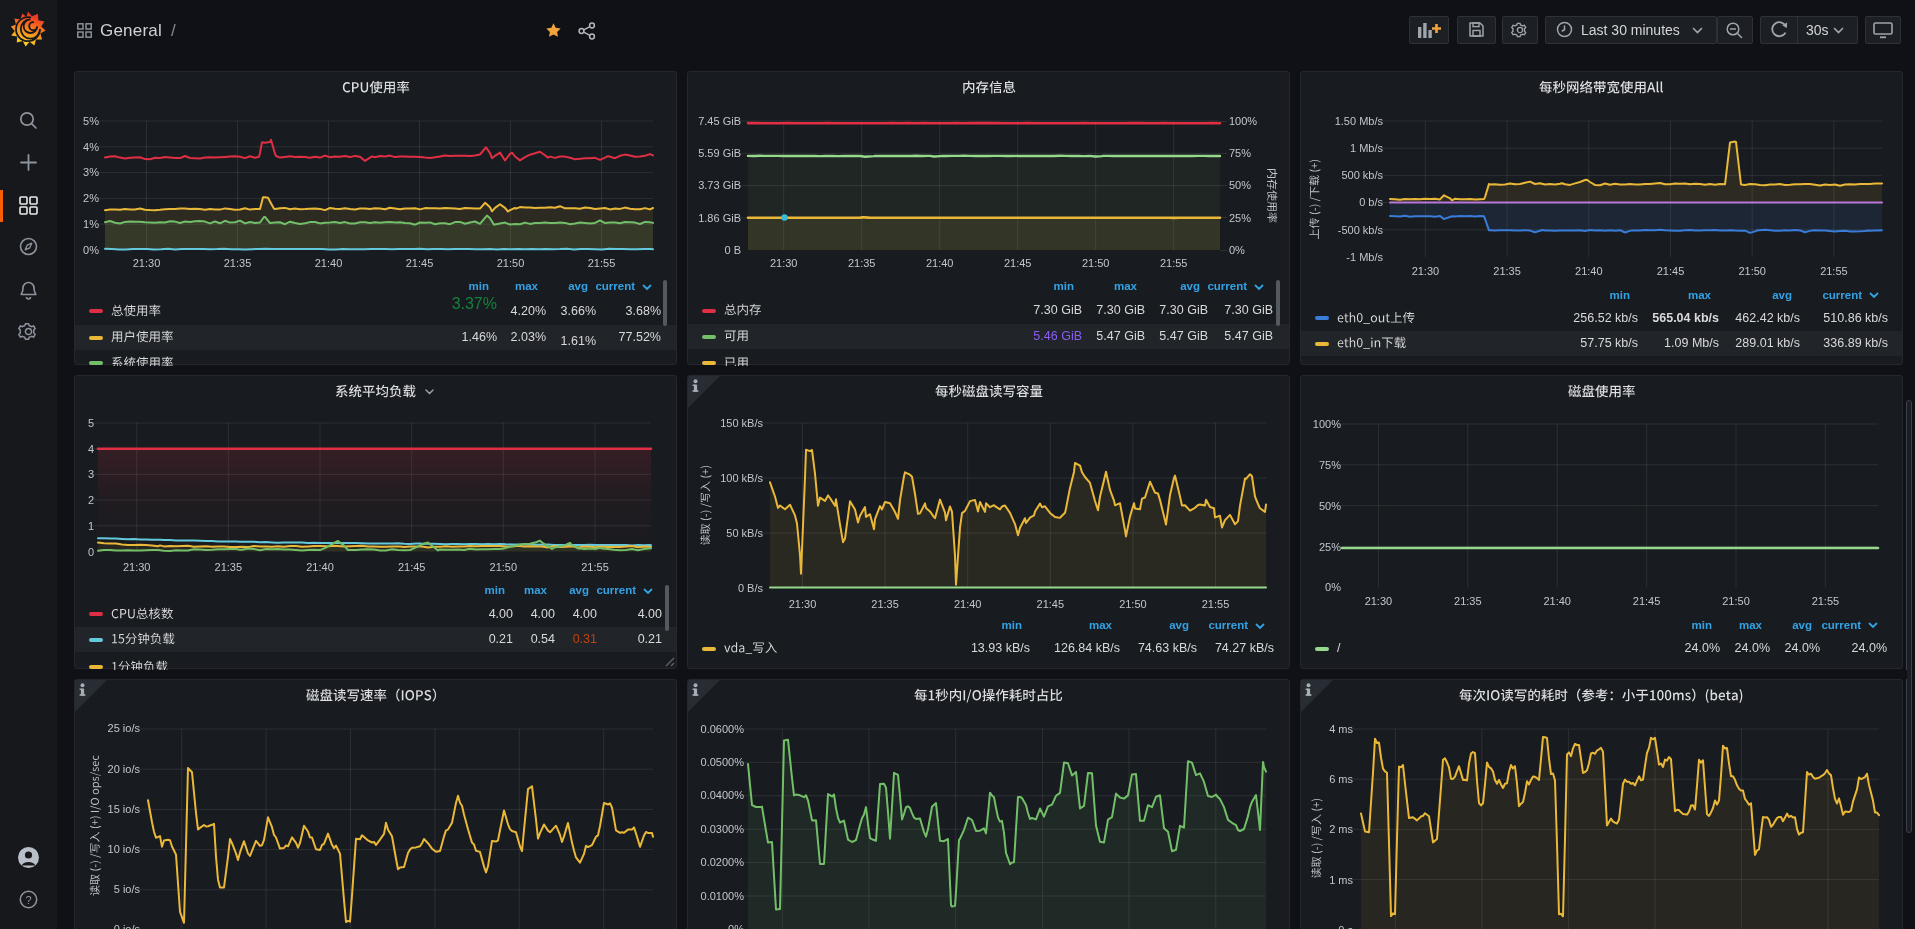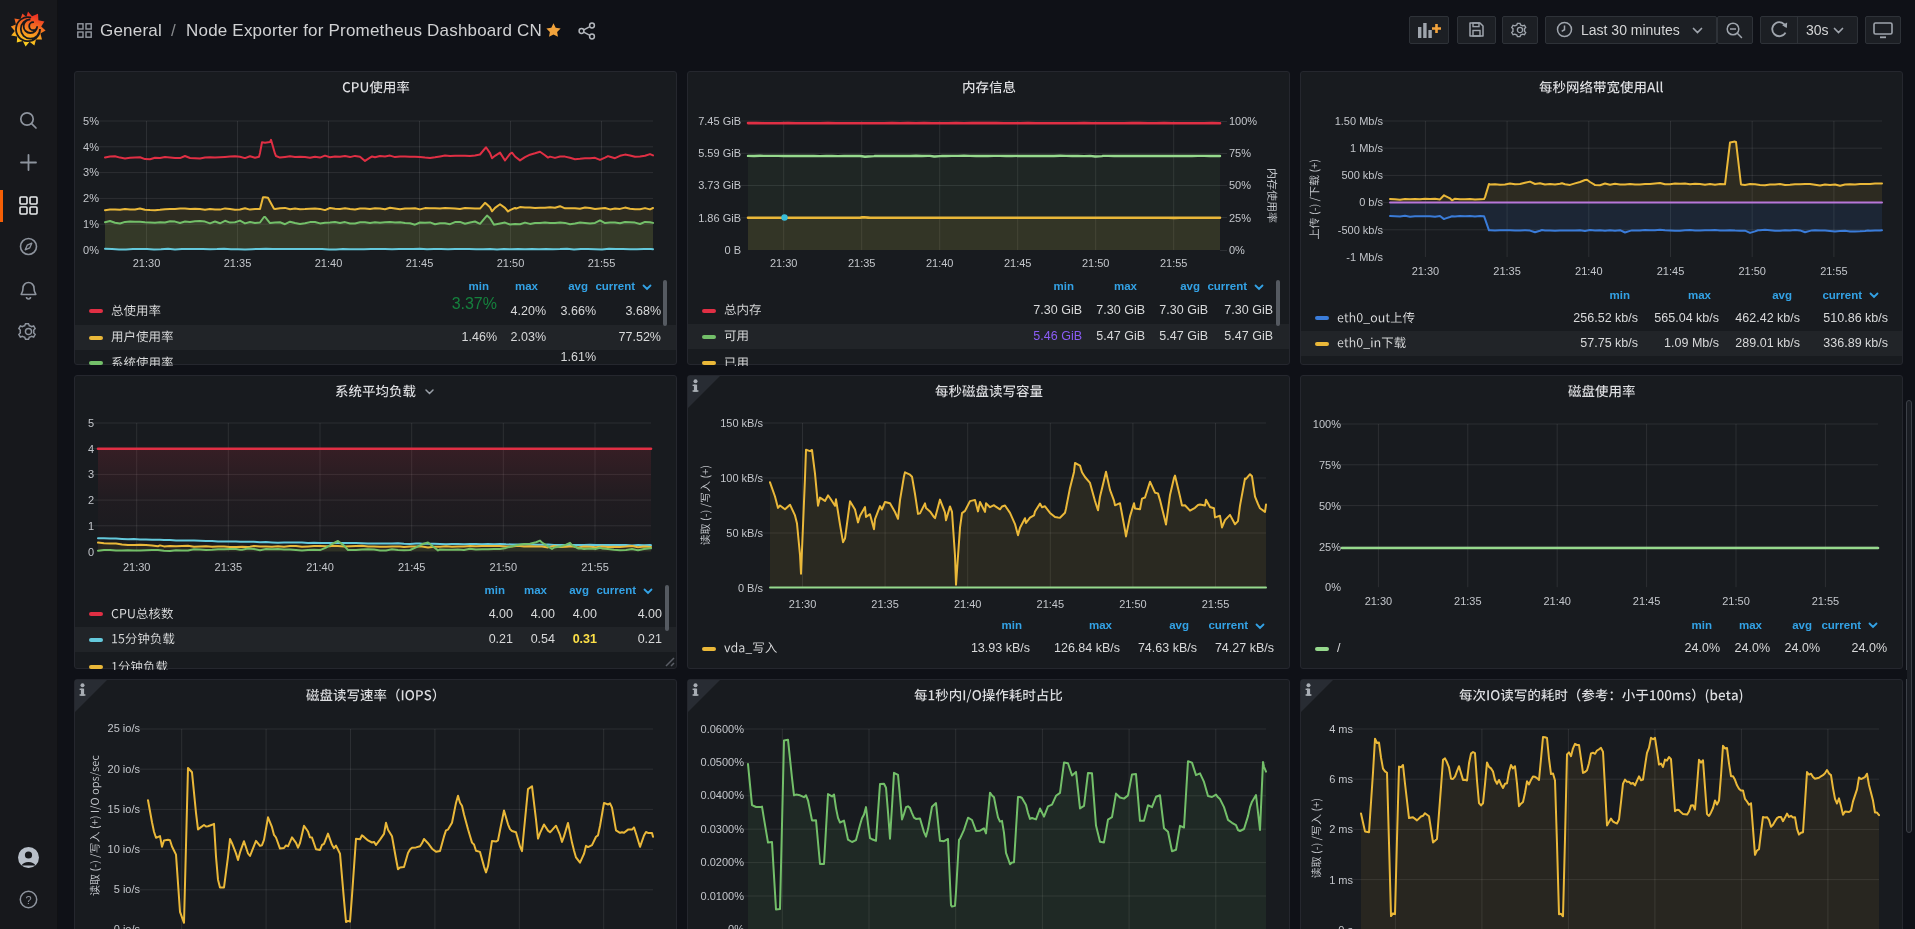--- a/index.html
+++ b/index.html
@@ -57,21 +57,20 @@
       <text x="10.5" y="14.5" text-anchor="middle" font-family="Liberation Sans" font-size="11" fill="#8e949e">?</text>
     </svg>
     <svg style="position:absolute;left:77px;top:23px;" width="15" height="15" viewBox="0 0 15 15">
       <rect x="0.8" y="0.8" width="5.2" height="5.2" stroke="#9398a0" stroke-width="1.4" fill="none"></rect>
       <rect x="9" y="0.8" width="5.2" height="5.2" stroke="#9398a0" stroke-width="1.4" fill="none"></rect>
       <rect x="0.8" y="9" width="5.2" height="5.2" stroke="#9398a0" stroke-width="1.4" fill="none"></rect>
       <rect x="9" y="9" width="5.2" height="5.2" stroke="#9398a0" stroke-width="1.4" fill="none"></rect>
     </svg>
     <div style="position:absolute;left:100.0px;top:18.2px;font-size:17px;line-height:25.5px;color:#d0d1d3;font-weight:400;letter-spacing:0.2px;white-space:nowrap;">General</div>
     <div style="position:absolute;left:171.0px;top:18.2px;font-size:17px;line-height:25.5px;color:#87898c;font-weight:400;letter-spacing:0px;white-space:nowrap;">/</div>
-    <div style="position:absolute;left:186.0px;top:18.2px;font-size:17px;line-height:25.5px;color:#d0d1d3;font-weight:400;letter-spacing:0.2px;white-space:nowrap;">Node Exporter for Prometheus Dashboard CN</div>
     <svg style="position:absolute;left:545px;top:22px;" width="17" height="17" viewBox="0 0 24 24">
       <path fill="#f2a33c" d="M12 1.8 l3.1 6.3 7 1 -5 4.9 1.2 6.9 -6.3-3.3 -6.3 3.3 1.2-6.9 -5-4.9 7-1 Z"></path>
     </svg>
     <svg style="position:absolute;left:578px;top:22px;" width="18" height="18" viewBox="0 0 18 18">
       <circle cx="3.5" cy="9" r="2.4" stroke="#b3b7bd" stroke-width="1.5" fill="none"></circle>
       <circle cx="14" cy="3.5" r="2.4" stroke="#b3b7bd" stroke-width="1.5" fill="none"></circle>
       <circle cx="14" cy="14.5" r="2.4" stroke="#b3b7bd" stroke-width="1.5" fill="none"></circle>
       <line x1="5.7" y1="7.9" x2="11.9" y2="4.6" stroke="#b3b7bd" stroke-width="1.5"></line>
       <line x1="5.7" y1="10.1" x2="11.9" y2="13.4" stroke="#b3b7bd" stroke-width="1.5"></line>
     </svg>
@@ -175,21 +174,21 @@
     <div style="position:absolute;right:1369.0px;top:301.6px;font-size:12.5px;line-height:18.75px;color:#d8d9da;font-weight:400;letter-spacing:0px;white-space:nowrap;">4.20%</div>
     <div style="position:absolute;right:1319.0px;top:301.6px;font-size:12.5px;line-height:18.75px;color:#d8d9da;font-weight:400;letter-spacing:0px;white-space:nowrap;">3.66%</div>
     <div style="position:absolute;right:1254.0px;top:301.6px;font-size:12.5px;line-height:18.75px;color:#d8d9da;font-weight:400;letter-spacing:0px;white-space:nowrap;">3.68%</div>
     <div style="position:absolute;left:75.0px;top:325.0px;width:601.0px;height:25.0px;background:rgba(255,255,255,0.045);"></div>
     <div style="position:absolute;left:89.0px;top:335.5px;width:14.0px;height:4.0px;background:#eab839;border-radius:2px;"></div>
     <svg style="position:absolute;left:111.0px;top:330.1px;overflow:visible;" width="62" height="15" viewBox="0 -11.2 62 15">
       <path fill="#d8d9da" d="M1.9 -9.6V-5.1C1.9 -3.3 1.8 -1.1 0.4 0.5C0.6 0.6 1.0 0.9 1.1 1.1C2.1 0.0 2.5 -1.4 2.7 -2.8H5.8V0.9H6.8V-2.8H10.2V-0.3C10.2 -0.1 10.1 0.0 9.8 0.0C9.6 0.1 8.7 0.1 7.9 0.0C8.0 0.3 8.1 0.7 8.2 0.9C9.4 0.9 10.1 0.9 10.5 0.8C10.9 0.6 11.1 0.3 11.1 -0.3V-9.6ZM2.8 -8.7H5.8V-6.7H2.8ZM10.2 -8.7V-6.7H6.8V-8.7ZM2.8 -5.8H5.8V-3.7H2.8C2.8 -4.2 2.8 -4.7 2.8 -5.1ZM10.2 -5.8V-3.7H6.8V-5.8Z M15.6 -7.7H22.1V-5.2H15.6L15.6 -5.8ZM18.0 -10.3C18.3 -9.8 18.5 -9.1 18.7 -8.6H14.6V-5.8C14.6 -4.0 14.4 -1.4 12.9 0.5C13.2 0.6 13.6 0.9 13.7 1.1C15.0 -0.4 15.4 -2.5 15.5 -4.3H22.1V-3.5H23.1V-8.6H19.1L19.7 -8.7C19.5 -9.2 19.2 -10.0 18.9 -10.6Z M32.5 -10.5V-9.1H29.0V-8.2H32.5V-7.0H29.4V-3.6H32.4C32.3 -2.9 32.1 -2.2 31.8 -1.6C31.1 -2.1 30.6 -2.7 30.2 -3.3L29.4 -3.1C29.8 -2.2 30.4 -1.6 31.2 -1.0C30.6 -0.5 29.8 -0.1 28.6 0.3C28.8 0.5 29.0 0.8 29.1 1.0C30.4 0.7 31.3 0.1 32.0 -0.5C33.2 0.3 34.8 0.8 36.6 1.0C36.7 0.8 37.0 0.4 37.1 0.2C35.4 -0.0 33.8 -0.5 32.5 -1.2C33.0 -1.9 33.2 -2.7 33.3 -3.6H36.6V-7.0H33.4V-8.2H37.0V-9.1H33.4V-10.5ZM30.2 -6.2H32.5V-4.9L32.5 -4.4H30.2ZM33.4 -6.2H35.7V-4.4H33.4L33.4 -4.9ZM28.5 -10.5C27.7 -8.6 26.5 -6.8 25.3 -5.6C25.4 -5.4 25.7 -4.9 25.8 -4.7C26.3 -5.1 26.7 -5.7 27.2 -6.3V1.1H28.1V-7.7C28.6 -8.5 29.0 -9.4 29.4 -10.2Z M39.4 -9.6V-5.1C39.4 -3.3 39.3 -1.1 37.9 0.5C38.1 0.6 38.5 0.9 38.6 1.1C39.6 0.0 40.0 -1.4 40.2 -2.8H43.3V0.9H44.3V-2.8H47.7V-0.3C47.7 -0.1 47.6 0.0 47.3 0.0C47.1 0.1 46.2 0.1 45.4 0.0C45.5 0.3 45.6 0.7 45.7 0.9C46.9 0.9 47.6 0.9 48.0 0.8C48.4 0.6 48.6 0.3 48.6 -0.3V-9.6ZM40.3 -8.7H43.3V-6.7H40.3ZM47.7 -8.7V-6.7H44.3V-8.7ZM40.3 -5.8H43.3V-3.7H40.3C40.3 -4.2 40.3 -4.7 40.3 -5.1ZM47.7 -5.8V-3.7H44.3V-5.8Z M60.4 -8.0C59.9 -7.5 59.1 -6.9 58.6 -6.4L59.3 -6.0C59.9 -6.4 60.6 -7.0 61.1 -7.6ZM50.7 -4.2 51.2 -3.5C52.0 -3.9 53.0 -4.4 54.0 -4.9L53.8 -5.6C52.7 -5.1 51.5 -4.5 50.7 -4.2ZM51.1 -7.5C51.7 -7.1 52.6 -6.4 53.0 -6.0L53.6 -6.6C53.2 -7.0 52.4 -7.6 51.7 -8.0ZM58.5 -5.1C59.3 -4.6 60.4 -3.8 60.9 -3.3L61.6 -3.9C61.1 -4.4 60.0 -5.1 59.1 -5.6ZM50.6 -2.5V-1.7H55.8V1.0H56.8V-1.7H61.9V-2.5H56.8V-3.6H55.8V-2.5ZM55.4 -10.4C55.6 -10.1 55.9 -9.7 56.0 -9.4H50.9V-8.5H55.5C55.1 -7.9 54.7 -7.4 54.5 -7.2C54.3 -7.0 54.1 -6.9 54.0 -6.8C54.0 -6.6 54.2 -6.2 54.2 -6.0C54.4 -6.1 54.7 -6.2 56.1 -6.3C55.5 -5.7 55.0 -5.2 54.7 -5.0C54.3 -4.6 54.0 -4.4 53.7 -4.4C53.8 -4.1 53.9 -3.7 54.0 -3.6C54.2 -3.7 54.7 -3.7 58.0 -4.0C58.1 -3.8 58.2 -3.6 58.3 -3.4L59.0 -3.7C58.8 -4.3 58.1 -5.2 57.6 -5.8L56.9 -5.5C57.1 -5.3 57.3 -5.0 57.5 -4.7L55.3 -4.5C56.4 -5.4 57.5 -6.5 58.5 -7.7L57.7 -8.1C57.5 -7.8 57.2 -7.4 56.9 -7.1L55.3 -7.0C55.7 -7.4 56.1 -8.0 56.5 -8.5H61.8V-9.4H57.1C56.9 -9.7 56.6 -10.2 56.4 -10.6Z"></path>
     </svg>
     <div style="position:absolute;right:1418.0px;top:328.1px;font-size:12.5px;line-height:18.75px;color:#d8d9da;font-weight:400;letter-spacing:0px;white-space:nowrap;">1.46%</div>
     <div style="position:absolute;right:1369.0px;top:328.1px;font-size:12.5px;line-height:18.75px;color:#d8d9da;font-weight:400;letter-spacing:0px;white-space:nowrap;">2.03%</div>
-    <div style="position:absolute;right:1319.0px;top:348px;font-size:12.5px;line-height:18.75px;color:#d8d9da;font-weight:400;letter-spacing:0px;white-space:nowrap;">1.61%</div>
+    <div style="position:absolute;right:1319.0px;top:332px;font-size:12.5px;line-height:18.75px;color:#d8d9da;font-weight:400;letter-spacing:0px;white-space:nowrap;">1.61%</div>
     <div style="position:absolute;right:1254.0px;top:328.1px;font-size:12.5px;line-height:18.75px;color:#d8d9da;font-weight:400;letter-spacing:0px;white-space:nowrap;">77.52%</div>
     <div style="position:absolute;left:89.0px;top:361.0px;width:14.0px;height:4.0px;background:#73bf69;border-radius:2px;"></div>
     <svg style="position:absolute;left:111.0px;top:355.6px;overflow:visible;" width="62" height="15" viewBox="0 -11.2 62 15">
       <path fill="#d8d9da" d="M3.6 -2.8C2.9 -1.9 1.9 -1.0 0.9 -0.4C1.1 -0.2 1.5 0.1 1.7 0.2C2.7 -0.4 3.8 -1.5 4.5 -2.5ZM8.0 -2.4C9.0 -1.6 10.3 -0.4 10.9 0.3L11.7 -0.3C11.0 -1.0 9.7 -2.1 8.7 -2.9ZM8.3 -5.6C8.6 -5.2 9.0 -4.9 9.3 -4.5L3.8 -4.2C5.7 -5.1 7.6 -6.2 9.5 -7.7L8.7 -8.2C8.1 -7.7 7.4 -7.2 6.8 -6.8L3.7 -6.6C4.6 -7.3 5.5 -8.1 6.3 -9.0C8.0 -9.1 9.5 -9.3 10.7 -9.6L10.0 -10.4C8.0 -9.9 4.4 -9.6 1.3 -9.4C1.4 -9.2 1.6 -8.8 1.6 -8.6C2.7 -8.7 3.9 -8.7 5.0 -8.8C4.2 -8.0 3.3 -7.2 3.0 -7.0C2.6 -6.7 2.3 -6.6 2.0 -6.5C2.1 -6.3 2.3 -5.9 2.3 -5.7C2.6 -5.8 2.9 -5.8 5.5 -6.0C4.4 -5.3 3.5 -4.8 3.1 -4.6C2.3 -4.2 1.7 -4.0 1.3 -3.9C1.4 -3.7 1.6 -3.2 1.6 -3.1C2.0 -3.2 2.5 -3.3 5.9 -3.5V-0.2C5.9 -0.1 5.9 -0.1 5.6 -0.1C5.4 -0.0 4.8 -0.0 4.0 -0.1C4.2 0.2 4.3 0.6 4.4 0.9C5.3 0.9 5.9 0.9 6.3 0.7C6.7 0.6 6.8 0.3 6.8 -0.2V-3.6L10.0 -3.8C10.3 -3.4 10.6 -3.0 10.8 -2.7L11.6 -3.2C11.1 -3.9 10.0 -5.1 9.0 -5.9Z M21.2 -4.4V-0.5C21.2 0.5 21.4 0.8 22.3 0.8C22.5 0.8 23.2 0.8 23.4 0.8C24.2 0.8 24.4 0.3 24.5 -1.4C24.2 -1.5 23.9 -1.6 23.7 -1.8C23.6 -0.3 23.6 -0.1 23.3 -0.1C23.2 -0.1 22.6 -0.1 22.5 -0.1C22.2 -0.1 22.1 -0.1 22.1 -0.5V-4.4ZM18.9 -4.4C18.8 -1.9 18.5 -0.6 16.5 0.2C16.7 0.4 16.9 0.7 17.1 1.0C19.3 0.0 19.7 -1.6 19.8 -4.4ZM13.0 -0.7 13.2 0.3C14.4 -0.1 15.8 -0.6 17.2 -1.0L17.1 -1.8C15.6 -1.4 14.0 -0.9 13.0 -0.7ZM19.9 -10.3C20.2 -9.8 20.5 -9.1 20.6 -8.7H17.6V-7.8H19.8C19.3 -7.1 18.4 -5.9 18.1 -5.6C17.9 -5.4 17.6 -5.3 17.3 -5.3C17.4 -5.1 17.6 -4.6 17.6 -4.4C18.0 -4.5 18.5 -4.6 23.1 -5.0C23.3 -4.7 23.5 -4.3 23.6 -4.1L24.4 -4.5C24.0 -5.2 23.2 -6.4 22.5 -7.3L21.8 -6.9C22.0 -6.6 22.3 -6.1 22.6 -5.7L19.1 -5.4C19.7 -6.1 20.4 -7.1 21.0 -7.8H24.4V-8.7H20.8L21.6 -8.9C21.4 -9.3 21.1 -10.0 20.8 -10.5ZM13.2 -5.3C13.4 -5.4 13.7 -5.4 15.2 -5.7C14.7 -4.9 14.2 -4.2 14.0 -4.0C13.6 -3.6 13.3 -3.2 13.0 -3.2C13.1 -2.9 13.3 -2.5 13.3 -2.3C13.6 -2.4 14.0 -2.6 17.1 -3.2C17.1 -3.5 17.1 -3.8 17.1 -4.1L14.7 -3.6C15.7 -4.7 16.6 -6.1 17.4 -7.4L16.6 -7.9C16.3 -7.4 16.1 -7.0 15.8 -6.5L14.2 -6.4C15.0 -7.4 15.8 -8.8 16.4 -10.1L15.4 -10.6C14.9 -9.0 13.9 -7.4 13.7 -7.0C13.4 -6.6 13.1 -6.3 12.9 -6.2C13.0 -6.0 13.2 -5.5 13.2 -5.3Z M32.5 -10.5V-9.1H29.0V-8.2H32.5V-7.0H29.4V-3.6H32.4C32.3 -2.9 32.1 -2.2 31.8 -1.6C31.1 -2.1 30.6 -2.7 30.2 -3.3L29.4 -3.1C29.8 -2.2 30.4 -1.6 31.2 -1.0C30.6 -0.5 29.8 -0.1 28.6 0.3C28.8 0.5 29.0 0.8 29.1 1.0C30.4 0.7 31.3 0.1 32.0 -0.5C33.2 0.3 34.8 0.8 36.6 1.0C36.7 0.8 37.0 0.4 37.1 0.2C35.4 -0.0 33.8 -0.5 32.5 -1.2C33.0 -1.9 33.2 -2.7 33.3 -3.6H36.6V-7.0H33.4V-8.2H37.0V-9.1H33.4V-10.5ZM30.2 -6.2H32.5V-4.9L32.5 -4.4H30.2ZM33.4 -6.2H35.7V-4.4H33.4L33.4 -4.9ZM28.5 -10.5C27.7 -8.6 26.5 -6.8 25.3 -5.6C25.4 -5.4 25.7 -4.9 25.8 -4.7C26.3 -5.1 26.7 -5.7 27.2 -6.3V1.1H28.1V-7.7C28.6 -8.5 29.0 -9.4 29.4 -10.2Z M39.4 -9.6V-5.1C39.4 -3.3 39.3 -1.1 37.9 0.5C38.1 0.6 38.5 0.9 38.6 1.1C39.6 0.0 40.0 -1.4 40.2 -2.8H43.3V0.9H44.3V-2.8H47.7V-0.3C47.7 -0.1 47.6 0.0 47.3 0.0C47.1 0.1 46.2 0.1 45.4 0.0C45.5 0.3 45.6 0.7 45.7 0.9C46.9 0.9 47.6 0.9 48.0 0.8C48.4 0.6 48.6 0.3 48.6 -0.3V-9.6ZM40.3 -8.7H43.3V-6.7H40.3ZM47.7 -8.7V-6.7H44.3V-8.7ZM40.3 -5.8H43.3V-3.7H40.3C40.3 -4.2 40.3 -4.7 40.3 -5.1ZM47.7 -5.8V-3.7H44.3V-5.8Z M60.4 -8.0C59.9 -7.5 59.1 -6.9 58.6 -6.4L59.3 -6.0C59.9 -6.4 60.6 -7.0 61.1 -7.6ZM50.7 -4.2 51.2 -3.5C52.0 -3.9 53.0 -4.4 54.0 -4.9L53.8 -5.6C52.7 -5.1 51.5 -4.5 50.7 -4.2ZM51.1 -7.5C51.7 -7.1 52.6 -6.4 53.0 -6.0L53.6 -6.6C53.2 -7.0 52.4 -7.6 51.7 -8.0ZM58.5 -5.1C59.3 -4.6 60.4 -3.8 60.9 -3.3L61.6 -3.9C61.1 -4.4 60.0 -5.1 59.1 -5.6ZM50.6 -2.5V-1.7H55.8V1.0H56.8V-1.7H61.9V-2.5H56.8V-3.6H55.8V-2.5ZM55.4 -10.4C55.6 -10.1 55.9 -9.7 56.0 -9.4H50.9V-8.5H55.5C55.1 -7.9 54.7 -7.4 54.5 -7.2C54.3 -7.0 54.1 -6.9 54.0 -6.8C54.0 -6.6 54.2 -6.2 54.2 -6.0C54.4 -6.1 54.7 -6.2 56.1 -6.3C55.5 -5.7 55.0 -5.2 54.7 -5.0C54.3 -4.6 54.0 -4.4 53.7 -4.4C53.8 -4.1 53.9 -3.7 54.0 -3.6C54.2 -3.7 54.7 -3.7 58.0 -4.0C58.1 -3.8 58.2 -3.6 58.3 -3.4L59.0 -3.7C58.8 -4.3 58.1 -5.2 57.6 -5.8L56.9 -5.5C57.1 -5.3 57.3 -5.0 57.5 -4.7L55.3 -4.5C56.4 -5.4 57.5 -6.5 58.5 -7.7L57.7 -8.1C57.5 -7.8 57.2 -7.4 56.9 -7.1L55.3 -7.0C55.7 -7.4 56.1 -8.0 56.5 -8.5H61.8V-9.4H57.1C56.9 -9.7 56.6 -10.2 56.4 -10.6Z"></path>
     </svg>
     <div style="position:absolute;left:662.5px;top:280.0px;width:4.0px;height:46.0px;background:#555a61;border-radius:2px;"></div>
     <div style="position:absolute;left:687px;top:71px;width:603px;height:294px;background:#181b1f;border:1px solid #25272e;border-radius:3px;box-sizing:border-box;"></div>
     <svg style="position:absolute;left:961.5px;top:79.5px;overflow:visible;" width="54" height="16" viewBox="0 -12.2 54 16">
       <path fill="#dcdde0" d="M1.3 -9.1V1.2H2.6V-7.9H6.1C6.0 -6.1 5.5 -4.0 2.7 -2.5C3.0 -2.3 3.5 -1.8 3.6 -1.5C5.3 -2.5 6.3 -3.7 6.8 -5.0C7.9 -3.9 9.1 -2.6 9.7 -1.8L10.8 -2.6C10.0 -3.6 8.5 -5.1 7.2 -6.2C7.3 -6.8 7.4 -7.3 7.4 -7.9H11.0V-0.4C11.0 -0.2 10.9 -0.1 10.7 -0.1C10.4 -0.1 9.5 -0.1 8.6 -0.1C8.8 0.2 9.0 0.8 9.0 1.1C10.2 1.1 11.1 1.1 11.6 0.9C12.1 0.7 12.3 0.3 12.3 -0.4V-9.1H7.4V-11.4H6.1V-9.1Z M21.7 -4.7V-3.6H18.1V-2.5H21.7V-0.3C21.7 -0.1 21.7 -0.1 21.4 -0.1C21.2 -0.1 20.4 -0.1 19.6 -0.1C19.8 0.3 19.9 0.8 20.0 1.1C21.1 1.1 21.9 1.1 22.4 0.9C22.9 0.8 23.0 0.4 23.0 -0.3V-2.5H26.4V-3.6H23.0V-4.3C24.0 -4.9 24.9 -5.7 25.7 -6.5L24.9 -7.2L24.6 -7.1H19.2V-5.9H23.4C22.9 -5.5 22.3 -5.0 21.7 -4.7ZM18.6 -11.4C18.5 -10.8 18.3 -10.2 18.0 -9.6H14.3V-8.4H17.5C16.6 -6.6 15.4 -5.0 13.8 -3.9C14.0 -3.6 14.3 -3.1 14.5 -2.8C15.0 -3.1 15.5 -3.5 15.9 -4.0V1.1H17.2V-5.5C17.9 -6.4 18.5 -7.4 18.9 -8.4H26.2V-9.6H19.4C19.6 -10.1 19.8 -10.6 19.9 -11.1Z M32.2 -7.2V-6.2H38.8V-7.2ZM32.2 -5.3V-4.3H38.8V-5.3ZM32.0 -3.3V1.1H33.1V0.6H37.9V1.1H39.0V-3.3ZM33.1 -0.4V-2.3H37.9V-0.4ZM34.3 -11.0C34.6 -10.4 35.0 -9.7 35.2 -9.2H31.2V-8.2H39.9V-9.2H35.4L36.4 -9.6C36.2 -10.1 35.8 -10.9 35.4 -11.4ZM30.3 -11.3C29.7 -9.4 28.6 -7.4 27.4 -6.1C27.6 -5.8 27.9 -5.1 28.1 -4.9C28.5 -5.3 28.8 -5.8 29.2 -6.4V1.2H30.4V-8.4C30.8 -9.3 31.2 -10.1 31.5 -11.0Z M44.3 -7.4H50.1V-6.5H44.3ZM44.3 -5.5H50.1V-4.6H44.3ZM44.3 -9.2H50.1V-8.3H44.3ZM44.0 -2.8V-0.7C44.0 0.5 44.4 0.9 46.1 0.9C46.5 0.9 48.7 0.9 49.0 0.9C50.4 0.9 50.8 0.5 51.0 -1.3C50.6 -1.4 50.1 -1.6 49.8 -1.8C49.7 -0.5 49.6 -0.3 48.9 -0.3C48.4 -0.3 46.6 -0.3 46.2 -0.3C45.4 -0.3 45.3 -0.3 45.3 -0.7V-2.8ZM50.7 -2.6C51.3 -1.7 51.9 -0.6 52.1 0.2L53.3 -0.3C53.1 -1.1 52.4 -2.2 51.8 -3.1ZM42.4 -2.9C42.1 -2.0 41.5 -0.8 41.0 -0.1L42.2 0.5C42.7 -0.3 43.1 -1.5 43.5 -2.4ZM46.1 -3.2C46.8 -2.6 47.5 -1.7 47.8 -1.1L48.9 -1.7C48.6 -2.3 47.9 -3.1 47.2 -3.6H51.4V-10.2H47.5C47.7 -10.5 48.0 -10.9 48.1 -11.3L46.6 -11.5C46.5 -11.2 46.3 -10.6 46.2 -10.2H43.0V-3.6H46.9Z"></path>
     </svg>
@@ -322,21 +321,21 @@
     <div style="position:absolute;right:123.0px;top:286.6px;font-size:11.5px;line-height:17.25px;color:#33a2e5;font-weight:700;letter-spacing:0px;white-space:nowrap;">avg</div>
     <div style="position:absolute;right:53.0px;top:286.6px;font-size:11.5px;line-height:17.25px;color:#33a2e5;font-weight:700;letter-spacing:0px;white-space:nowrap;">current</div>
     <svg style="position:absolute;left:1868.0px;top:291.2px;" width="12" height="9" viewBox="0 0 12 9">
       <path d="M2.5 2.5 L6 6 L9.5 2.5" stroke="#33a2e5" stroke-width="1.8" fill="none" stroke-linecap="round"></path>
     </svg>
     <div style="position:absolute;left:1315.0px;top:316.0px;width:14.0px;height:4.0px;background:#3a7cd9;border-radius:2px;"></div>
     <svg style="position:absolute;left:1337.0px;top:310.6px;overflow:visible;" width="78" height="15" viewBox="0 -11.2 78 15">
       <path fill="#d8d9da" d="M3.9 0.2C4.8 0.2 5.5 -0.1 6.1 -0.5L5.7 -1.3C5.2 -1.0 4.7 -0.8 4.0 -0.8C2.7 -0.8 1.9 -1.7 1.8 -3.1H6.4C6.4 -3.3 6.4 -3.5 6.4 -3.8C6.4 -5.7 5.4 -7.0 3.7 -7.0C2.1 -7.0 0.7 -5.6 0.7 -3.4C0.7 -1.2 2.1 0.2 3.9 0.2ZM1.8 -3.9C1.9 -5.3 2.8 -6.1 3.7 -6.1C4.8 -6.1 5.4 -5.3 5.4 -3.9Z M10.2 0.2C10.6 0.2 11.1 0.0 11.5 -0.1L11.2 -1.0C11.0 -0.9 10.7 -0.8 10.5 -0.8C9.7 -0.8 9.4 -1.2 9.4 -2.1V-5.9H11.3V-6.8H9.4V-8.7H8.5L8.3 -6.8L7.3 -6.7V-5.9H8.3V-2.1C8.3 -0.7 8.8 0.2 10.2 0.2Z M12.8 0.0H13.9V-4.9C14.6 -5.6 15.1 -6.0 15.8 -6.0C16.7 -6.0 17.1 -5.4 17.1 -4.2V0.0H18.2V-4.3C18.2 -6.0 17.6 -7.0 16.1 -7.0C15.2 -7.0 14.5 -6.5 13.9 -5.8L13.9 -7.2V-10.0H12.8Z M22.7 0.2C24.4 0.2 25.6 -1.4 25.6 -4.6C25.6 -7.8 24.4 -9.3 22.7 -9.3C21.0 -9.3 19.9 -7.8 19.9 -4.6C19.9 -1.4 21.0 0.2 22.7 0.2ZM22.7 -0.8C21.7 -0.8 21.0 -1.9 21.0 -4.6C21.0 -7.3 21.7 -8.4 22.7 -8.4C23.7 -8.4 24.5 -7.3 24.5 -4.6C24.5 -1.9 23.7 -0.8 22.7 -0.8Z M26.3 1.8H33.0V1.0H26.3Z M36.9 0.2C38.6 0.2 40.1 -1.1 40.1 -3.4C40.1 -5.7 38.6 -7.0 36.9 -7.0C35.3 -7.0 33.8 -5.7 33.8 -3.4C33.8 -1.1 35.3 0.2 36.9 0.2ZM36.9 -0.8C35.8 -0.8 35.0 -1.8 35.0 -3.4C35.0 -5.0 35.8 -6.0 36.9 -6.0C38.1 -6.0 38.9 -5.0 38.9 -3.4C38.9 -1.8 38.1 -0.8 36.9 -0.8Z M43.9 0.2C44.8 0.2 45.5 -0.3 46.1 -1.1H46.1L46.2 0.0H47.2V-6.8H46.0V-2.0C45.4 -1.2 44.9 -0.8 44.2 -0.8C43.3 -0.8 42.9 -1.4 42.9 -2.6V-6.8H41.8V-2.5C41.8 -0.8 42.4 0.2 43.9 0.2Z M51.6 0.2C52.0 0.2 52.5 0.0 52.9 -0.1L52.6 -1.0C52.4 -0.9 52.1 -0.8 51.9 -0.8C51.1 -0.8 50.8 -1.2 50.8 -2.1V-5.9H52.7V-6.8H50.8V-8.7H49.9L49.7 -6.8L48.7 -6.7V-5.9H49.7V-2.1C49.7 -0.7 50.2 0.2 51.6 0.2Z M58.4 -10.3V-0.5H53.7V0.4H64.9V-0.5H59.4V-5.5H64.0V-6.5H59.4V-10.3Z M68.9 -10.5C68.2 -8.6 67.0 -6.7 65.8 -5.5C65.9 -5.2 66.2 -4.8 66.3 -4.5C66.7 -5.0 67.1 -5.5 67.5 -6.1V1.0H68.4V-7.5C68.9 -8.3 69.4 -9.3 69.7 -10.2ZM71.4 -1.6C72.6 -0.8 74.0 0.3 74.7 1.0L75.4 0.3C75.0 -0.0 74.5 -0.4 74.0 -0.9C75.0 -1.9 76.0 -3.1 76.8 -4.0L76.1 -4.4L76.0 -4.3H71.9L72.4 -5.8H77.5V-6.7H72.6L73.1 -8.2H76.9V-9.1H73.3L73.6 -10.3L72.7 -10.4L72.3 -9.1H69.9V-8.2H72.1L71.7 -6.7H69.2V-5.8H71.4C71.2 -4.9 70.9 -4.1 70.7 -3.4H75.1C74.6 -2.8 73.9 -2.1 73.3 -1.4C72.9 -1.6 72.5 -1.9 72.1 -2.1Z"></path>
     </svg>
     <div style="position:absolute;right:277.0px;top:308.6px;font-size:12.5px;line-height:18.75px;color:#d8d9da;font-weight:400;letter-spacing:0px;white-space:nowrap;">256.52 kb/s</div>
-    <div style="position:absolute;right:196.0px;top:308.6px;font-size:12.5px;line-height:18.75px;color:#d8d9da;font-weight:400;letter-spacing:0px;white-space:nowrap;">565.04 kb/s</div>
+    <div style="position:absolute;right:196.0px;top:308.6px;font-size:12.5px;line-height:18.75px;color:#d8d9da;font-weight:700;letter-spacing:0px;white-space:nowrap;">565.04 kb/s</div>
     <div style="position:absolute;right:115.0px;top:308.6px;font-size:12.5px;line-height:18.75px;color:#d8d9da;font-weight:400;letter-spacing:0px;white-space:nowrap;">462.42 kb/s</div>
     <div style="position:absolute;right:27.0px;top:308.6px;font-size:12.5px;line-height:18.75px;color:#d8d9da;font-weight:400;letter-spacing:0px;white-space:nowrap;">510.86 kb/s</div>
     <div style="position:absolute;left:1301.0px;top:331.2px;width:601.0px;height:25.0px;background:rgba(255,255,255,0.045);"></div>
     <div style="position:absolute;left:1315.0px;top:341.7px;width:14.0px;height:4.0px;background:#eab839;border-radius:2px;"></div>
     <svg style="position:absolute;left:1337.0px;top:336.3px;overflow:visible;" width="69" height="15" viewBox="0 -11.2 69 15">
       <path fill="#d8d9da" d="M3.9 0.2C4.8 0.2 5.5 -0.1 6.1 -0.5L5.7 -1.3C5.2 -1.0 4.7 -0.8 4.0 -0.8C2.7 -0.8 1.9 -1.7 1.8 -3.1H6.4C6.4 -3.3 6.4 -3.5 6.4 -3.8C6.4 -5.7 5.4 -7.0 3.7 -7.0C2.1 -7.0 0.7 -5.6 0.7 -3.4C0.7 -1.2 2.1 0.2 3.9 0.2ZM1.8 -3.9C1.9 -5.3 2.8 -6.1 3.7 -6.1C4.8 -6.1 5.4 -5.3 5.4 -3.9Z M10.2 0.2C10.6 0.2 11.1 0.0 11.5 -0.1L11.2 -1.0C11.0 -0.9 10.7 -0.8 10.5 -0.8C9.7 -0.8 9.4 -1.2 9.4 -2.1V-5.9H11.3V-6.8H9.4V-8.7H8.5L8.3 -6.8L7.3 -6.7V-5.9H8.3V-2.1C8.3 -0.7 8.8 0.2 10.2 0.2Z M12.8 0.0H13.9V-4.9C14.6 -5.6 15.1 -6.0 15.8 -6.0C16.7 -6.0 17.1 -5.4 17.1 -4.2V0.0H18.2V-4.3C18.2 -6.0 17.6 -7.0 16.1 -7.0C15.2 -7.0 14.5 -6.5 13.9 -5.8L13.9 -7.2V-10.0H12.8Z M22.7 0.2C24.4 0.2 25.6 -1.4 25.6 -4.6C25.6 -7.8 24.4 -9.3 22.7 -9.3C21.0 -9.3 19.9 -7.8 19.9 -4.6C19.9 -1.4 21.0 0.2 22.7 0.2ZM22.7 -0.8C21.7 -0.8 21.0 -1.9 21.0 -4.6C21.0 -7.3 21.7 -8.4 22.7 -8.4C23.7 -8.4 24.5 -7.3 24.5 -4.6C24.5 -1.9 23.7 -0.8 22.7 -0.8Z M26.3 1.8H33.0V1.0H26.3Z M34.3 0.0H35.5V-6.8H34.3ZM34.9 -8.2C35.3 -8.2 35.6 -8.5 35.6 -9.0C35.6 -9.4 35.3 -9.7 34.9 -9.7C34.4 -9.7 34.1 -9.4 34.1 -9.0C34.1 -8.5 34.4 -8.2 34.9 -8.2Z M37.7 0.0H38.9V-4.9C39.6 -5.6 40.0 -6.0 40.7 -6.0C41.6 -6.0 42.0 -5.4 42.0 -4.2V0.0H43.2V-4.3C43.2 -6.0 42.5 -7.0 41.1 -7.0C40.2 -7.0 39.5 -6.5 38.8 -5.8H38.8L38.7 -6.8H37.7Z M44.9 -9.6V-8.6H49.7V1.0H50.7V-5.6C52.2 -4.9 53.8 -3.8 54.7 -3.1L55.4 -4.0C54.4 -4.7 52.4 -5.9 50.9 -6.6L50.7 -6.4V-8.6H56.0V-9.6Z M65.9 -9.8C66.5 -9.3 67.2 -8.6 67.4 -8.2L68.2 -8.7C67.8 -9.1 67.2 -9.8 66.6 -10.2ZM67.2 -6.3C66.9 -5.1 66.4 -3.9 65.8 -2.9C65.6 -4.0 65.4 -5.4 65.3 -6.9H68.6V-7.7H65.3C65.2 -8.6 65.2 -9.5 65.2 -10.5H64.3C64.3 -9.5 64.4 -8.6 64.4 -7.7H61.3V-8.8H63.5V-9.5H61.3V-10.5H60.4V-9.5H58.0V-8.8H60.4V-7.7H57.4V-6.9H64.4C64.6 -4.9 64.8 -3.2 65.2 -1.8C64.6 -0.9 63.9 -0.2 63.1 0.4C63.3 0.6 63.6 0.8 63.7 1.0C64.4 0.5 65.0 -0.1 65.5 -0.8C66.0 0.3 66.6 0.9 67.4 0.9C68.3 0.9 68.6 0.3 68.8 -1.6C68.5 -1.6 68.2 -1.8 68.0 -2.0C67.9 -0.6 67.8 -0.0 67.5 -0.0C67.0 -0.0 66.5 -0.6 66.2 -1.7C67.0 -3.0 67.6 -4.5 68.0 -6.0ZM57.5 -1.2 57.6 -0.3 60.9 -0.6V1.0H61.8V-0.7L64.0 -0.9V-1.7L61.8 -1.5V-2.7H63.7V-3.5H61.8V-4.5H60.9V-3.5H59.1C59.4 -3.9 59.7 -4.4 59.9 -4.9H64.0V-5.7H60.3C60.5 -6.0 60.6 -6.3 60.7 -6.6L59.8 -6.9C59.7 -6.5 59.5 -6.1 59.4 -5.7H57.6V-4.9H59.0C58.8 -4.5 58.6 -4.1 58.5 -4.0C58.3 -3.7 58.1 -3.4 57.9 -3.4C58.1 -3.1 58.2 -2.7 58.2 -2.5C58.3 -2.6 58.7 -2.7 59.2 -2.7H60.9V-1.4Z"></path>
     </svg>
     <div style="position:absolute;right:277.0px;top:334.3px;font-size:12.5px;line-height:18.75px;color:#d8d9da;font-weight:400;letter-spacing:0px;white-space:nowrap;">57.75 kb/s</div>
     <div style="position:absolute;right:196.0px;top:334.3px;font-size:12.5px;line-height:18.75px;color:#d8d9da;font-weight:400;letter-spacing:0px;white-space:nowrap;">1.09 Mb/s</div>
     <div style="position:absolute;right:115.0px;top:334.3px;font-size:12.5px;line-height:18.75px;color:#d8d9da;font-weight:400;letter-spacing:0px;white-space:nowrap;">289.01 kb/s</div>
@@ -404,21 +403,21 @@
     <div style="position:absolute;right:1360.0px;top:604.9px;font-size:12.5px;line-height:18.75px;color:#d8d9da;font-weight:400;letter-spacing:0px;white-space:nowrap;">4.00</div>
     <div style="position:absolute;right:1318.0px;top:604.9px;font-size:12.5px;line-height:18.75px;color:#d8d9da;font-weight:400;letter-spacing:0px;white-space:nowrap;">4.00</div>
     <div style="position:absolute;right:1253.0px;top:604.9px;font-size:12.5px;line-height:18.75px;color:#d8d9da;font-weight:400;letter-spacing:0px;white-space:nowrap;">4.00</div>
     <div style="position:absolute;left:75.0px;top:627.2px;width:601.0px;height:25.0px;background:rgba(255,255,255,0.045);"></div>
     <div style="position:absolute;left:89.0px;top:637.7px;width:14.0px;height:4.0px;background:#64c9dc;border-radius:2px;"></div>
     <svg style="position:absolute;left:111.0px;top:632.3px;overflow:visible;" width="64" height="15" viewBox="0 -11.2 64 15">
       <path fill="#d8d9da" d="M1.1 0.0H6.1V-1.0H4.3V-9.2H3.4C2.9 -8.9 2.3 -8.7 1.5 -8.5V-7.8H3.2V-1.0H1.1Z M10.2 0.2C11.8 0.2 13.2 -1.0 13.2 -3.0C13.2 -5.0 12.0 -5.9 10.4 -5.9C9.9 -5.9 9.5 -5.8 9.1 -5.5L9.3 -8.2H12.8V-9.2H8.3L8.0 -4.9L8.6 -4.5C9.2 -4.9 9.5 -5.0 10.2 -5.0C11.3 -5.0 12.1 -4.3 12.1 -3.0C12.1 -1.6 11.2 -0.8 10.1 -0.8C9.0 -0.8 8.4 -1.3 7.8 -1.8L7.3 -1.1C7.9 -0.4 8.8 0.2 10.2 0.2Z M22.3 -10.3 21.4 -9.9C22.3 -8.1 23.8 -6.0 25.1 -4.9C25.3 -5.2 25.6 -5.5 25.9 -5.7C24.6 -6.7 23.1 -8.6 22.3 -10.3ZM17.9 -10.2C17.2 -8.3 15.9 -6.6 14.4 -5.5C14.7 -5.4 15.1 -5.0 15.2 -4.8C15.6 -5.1 15.9 -5.4 16.2 -5.7V-4.9H18.6C18.3 -2.7 17.6 -0.7 14.7 0.2C14.9 0.4 15.2 0.8 15.3 1.0C18.4 -0.1 19.3 -2.4 19.6 -4.9H23.0C22.9 -1.7 22.7 -0.5 22.4 -0.2C22.2 -0.1 22.1 -0.0 21.8 -0.0C21.6 -0.0 20.8 -0.0 20.0 -0.1C20.1 0.2 20.2 0.6 20.3 0.8C21.1 0.9 21.8 0.9 22.2 0.9C22.7 0.8 23.0 0.7 23.2 0.4C23.7 -0.1 23.8 -1.5 24.0 -5.3C24.0 -5.5 24.0 -5.8 24.0 -5.8H16.3C17.3 -6.9 18.3 -8.4 18.9 -10.0Z M34.5 -7.0V-4.0H32.8V-7.0ZM35.5 -7.0H37.2V-4.0H35.5ZM34.5 -10.5V-7.9H32.0V-2.3H32.8V-3.1H34.5V1.0H35.5V-3.1H37.2V-2.4H38.1V-7.9H35.5V-10.5ZM28.6 -10.5C28.2 -9.3 27.6 -8.2 26.8 -7.4C27.0 -7.2 27.2 -6.8 27.3 -6.6C27.8 -7.0 28.2 -7.6 28.5 -8.2H31.6V-9.1H29.0C29.2 -9.4 29.3 -9.8 29.5 -10.2ZM27.1 -4.3V-3.4H28.9V-0.9C28.9 -0.3 28.5 0.1 28.3 0.2C28.4 0.4 28.7 0.7 28.8 0.9C29.0 0.7 29.3 0.5 31.7 -0.7C31.6 -0.9 31.6 -1.3 31.5 -1.6L29.8 -0.7V-3.4H31.6V-4.3H29.8V-6.0H31.3V-6.8H27.8V-6.0H28.9V-4.3Z M45.4 -1.2C47.0 -0.5 48.7 0.4 49.7 1.0L50.4 0.4C49.3 -0.2 47.6 -1.1 46.0 -1.8ZM44.8 -5.2C44.5 -2.1 44.0 -0.5 39.6 0.2C39.8 0.4 40.0 0.8 40.1 1.0C44.8 0.2 45.5 -1.7 45.7 -5.2ZM43.1 -8.6H46.4C46.1 -8.0 45.7 -7.4 45.3 -6.9H41.7C42.2 -7.5 42.7 -8.0 43.1 -8.6ZM43.2 -10.5C42.6 -9.2 41.3 -7.5 39.5 -6.4C39.8 -6.2 40.1 -5.9 40.2 -5.7C40.6 -6.0 41.0 -6.3 41.4 -6.6V-1.5H42.3V-6.1H48.2V-1.5H49.2V-6.9H46.4C46.9 -7.6 47.4 -8.3 47.7 -9.0L47.1 -9.4L46.9 -9.4H43.7C43.9 -9.7 44.1 -10.0 44.2 -10.3Z M60.6 -9.8C61.1 -9.3 61.8 -8.6 62.1 -8.2L62.8 -8.7C62.5 -9.1 61.8 -9.8 61.2 -10.2ZM61.9 -6.3C61.5 -5.1 61.1 -3.9 60.5 -2.9C60.2 -4.0 60.1 -5.4 60.0 -6.9H63.3V-7.7H60.0C59.9 -8.6 59.9 -9.5 59.9 -10.5H59.0C59.0 -9.5 59.0 -8.6 59.0 -7.7H56.0V-8.8H58.2V-9.5H56.0V-10.5H55.1V-9.5H52.7V-8.8H55.1V-7.7H52.0V-6.9H59.1C59.2 -4.9 59.5 -3.2 59.8 -1.8C59.2 -0.9 58.5 -0.2 57.7 0.4C57.9 0.6 58.2 0.8 58.4 1.0C59.0 0.5 59.6 -0.1 60.2 -0.8C60.6 0.3 61.3 0.9 62.1 0.9C63.0 0.9 63.3 0.3 63.4 -1.6C63.2 -1.6 62.9 -1.8 62.7 -2.0C62.6 -0.6 62.5 -0.0 62.2 -0.0C61.6 -0.0 61.2 -0.6 60.8 -1.7C61.6 -3.0 62.2 -4.5 62.7 -6.0ZM52.2 -1.2 52.3 -0.3 55.5 -0.6V1.0H56.4V-0.7L58.7 -0.9V-1.7L56.4 -1.5V-2.7H58.4V-3.5H56.4V-4.5H55.5V-3.5H53.8C54.1 -3.9 54.3 -4.4 54.6 -4.9H58.7V-5.7H55.0C55.1 -6.0 55.3 -6.3 55.4 -6.6L54.5 -6.9C54.3 -6.5 54.2 -6.1 54.0 -5.7H52.2V-4.9H53.7C53.5 -4.5 53.3 -4.1 53.2 -4.0C53.0 -3.7 52.8 -3.4 52.6 -3.4C52.7 -3.1 52.8 -2.7 52.9 -2.5C53.0 -2.6 53.4 -2.7 53.9 -2.7H55.5V-1.4Z"></path>
     </svg>
     <div style="position:absolute;right:1402.0px;top:630.3px;font-size:12.5px;line-height:18.75px;color:#d8d9da;font-weight:400;letter-spacing:0px;white-space:nowrap;">0.21</div>
     <div style="position:absolute;right:1360.0px;top:630.3px;font-size:12.5px;line-height:18.75px;color:#d8d9da;font-weight:400;letter-spacing:0px;white-space:nowrap;">0.54</div>
-    <div style="position:absolute;right:1318.0px;top:630.3px;font-size:12.5px;line-height:18.75px;color:#fde047;font-weight:700;letter-spacing:0px;white-space:nowrap;">0.31</div>
+    <div style="position:absolute;right:1318.0px;top:630.3px;font-size:12.5px;line-height:18.75px;color:#c2410c;font-weight:400;letter-spacing:0px;white-space:nowrap;">0.31</div>
     <div style="position:absolute;right:1253.0px;top:630.3px;font-size:12.5px;line-height:18.75px;color:#d8d9da;font-weight:400;letter-spacing:0px;white-space:nowrap;">0.21</div>
     <div style="position:absolute;left:89.0px;top:665.0px;width:14.0px;height:4.0px;background:#eab839;border-radius:2px;"></div>
     <svg style="position:absolute;left:111.0px;top:659.6px;overflow:visible;" width="57" height="15" viewBox="0 -11.2 57 15">
       <path fill="#d8d9da" d="M1.1 0.0H6.1V-1.0H4.3V-9.2H3.4C2.9 -8.9 2.3 -8.7 1.5 -8.5V-7.8H3.2V-1.0H1.1Z M15.3 -10.3 14.5 -9.9C15.4 -8.1 16.9 -6.0 18.2 -4.9C18.4 -5.2 18.7 -5.5 19.0 -5.7C17.6 -6.7 16.1 -8.6 15.3 -10.3ZM11.0 -10.2C10.3 -8.3 9.0 -6.6 7.5 -5.5C7.7 -5.4 8.1 -5.0 8.3 -4.8C8.6 -5.1 8.9 -5.4 9.3 -5.7V-4.9H11.7C11.4 -2.7 10.7 -0.7 7.8 0.2C8.0 0.4 8.2 0.8 8.3 1.0C11.5 -0.1 12.3 -2.4 12.7 -4.9H16.1C15.9 -1.7 15.8 -0.5 15.4 -0.2C15.3 -0.1 15.2 -0.0 14.9 -0.0C14.6 -0.0 13.8 -0.0 13.0 -0.1C13.2 0.2 13.3 0.6 13.3 0.8C14.1 0.9 14.9 0.9 15.3 0.9C15.7 0.8 16.0 0.7 16.3 0.4C16.7 -0.1 16.9 -1.5 17.1 -5.3C17.1 -5.5 17.1 -5.8 17.1 -5.8H9.3C10.4 -6.9 11.3 -8.4 12.0 -10.0Z M27.6 -7.0V-4.0H25.9V-7.0ZM28.5 -7.0H30.2V-4.0H28.5ZM27.6 -10.5V-7.9H25.0V-2.3H25.9V-3.1H27.6V1.0H28.5V-3.1H30.2V-2.4H31.1V-7.9H28.5V-10.5ZM21.7 -10.5C21.3 -9.3 20.6 -8.2 19.9 -7.4C20.0 -7.2 20.3 -6.8 20.4 -6.6C20.8 -7.0 21.2 -7.6 21.6 -8.2H24.6V-9.1H22.1C22.2 -9.4 22.4 -9.8 22.5 -10.2ZM20.2 -4.3V-3.4H22.0V-0.9C22.0 -0.3 21.6 0.1 21.3 0.2C21.5 0.4 21.7 0.7 21.8 0.9C22.0 0.7 22.4 0.5 24.8 -0.7C24.7 -0.9 24.6 -1.3 24.6 -1.6L22.9 -0.7V-3.4H24.7V-4.3H22.9V-6.0H24.4V-6.8H20.8V-6.0H22.0V-4.3Z M38.5 -1.2C40.1 -0.5 41.7 0.4 42.7 1.0L43.5 0.4C42.4 -0.2 40.6 -1.1 39.0 -1.8ZM37.8 -5.2C37.6 -2.1 37.1 -0.5 32.7 0.2C32.9 0.4 33.1 0.8 33.2 1.0C37.8 0.2 38.5 -1.7 38.8 -5.2ZM36.2 -8.6H39.5C39.2 -8.0 38.8 -7.4 38.4 -6.9H34.8C35.3 -7.5 35.8 -8.0 36.2 -8.6ZM36.3 -10.5C35.6 -9.2 34.4 -7.5 32.6 -6.4C32.8 -6.2 33.1 -5.9 33.3 -5.7C33.7 -6.0 34.1 -6.3 34.4 -6.6V-1.5H35.4V-6.1H41.3V-1.5H42.2V-6.9H39.4C39.9 -7.6 40.4 -8.3 40.8 -9.0L40.1 -9.4L40.0 -9.4H36.8C37.0 -9.7 37.1 -10.0 37.3 -10.3Z M53.6 -9.8C54.2 -9.3 54.9 -8.6 55.2 -8.2L55.9 -8.7C55.6 -9.1 54.9 -9.8 54.3 -10.2ZM54.9 -6.3C54.6 -5.1 54.1 -3.9 53.5 -2.9C53.3 -4.0 53.1 -5.4 53.0 -6.9H56.3V-7.7H53.0C53.0 -8.6 53.0 -9.5 53.0 -10.5H52.0C52.0 -9.5 52.1 -8.6 52.1 -7.7H49.0V-8.8H51.2V-9.5H49.0V-10.5H48.1V-9.5H45.8V-8.8H48.1V-7.7H45.1V-6.9H52.1C52.3 -4.9 52.5 -3.2 52.9 -1.8C52.3 -0.9 51.6 -0.2 50.8 0.4C51.0 0.6 51.3 0.8 51.4 1.0C52.1 0.5 52.7 -0.1 53.2 -0.8C53.7 0.3 54.3 0.9 55.1 0.9C56.0 0.9 56.3 0.3 56.5 -1.6C56.2 -1.6 55.9 -1.8 55.7 -2.0C55.7 -0.6 55.5 -0.0 55.2 -0.0C54.7 -0.0 54.2 -0.6 53.9 -1.7C54.7 -3.0 55.3 -4.5 55.8 -6.0ZM45.2 -1.2 45.4 -0.3 48.6 -0.6V1.0H49.5V-0.7L51.8 -0.9V-1.7L49.5 -1.5V-2.7H51.5V-3.5H49.5V-4.5H48.6V-3.5H46.9C47.1 -3.9 47.4 -4.4 47.7 -4.9H51.7V-5.7H48.0C48.2 -6.0 48.3 -6.3 48.5 -6.6L47.5 -6.9C47.4 -6.5 47.2 -6.1 47.1 -5.7H45.3V-4.9H46.7C46.5 -4.5 46.3 -4.1 46.2 -4.0C46.0 -3.7 45.9 -3.4 45.7 -3.4C45.8 -3.1 45.9 -2.7 46.0 -2.5C46.1 -2.6 46.4 -2.7 47.0 -2.7H48.6V-1.4Z"></path>
     </svg>
     <div style="position:absolute;left:664.5px;top:585.0px;width:4.0px;height:46.0px;background:#555a61;border-radius:2px;"></div>
     <svg style="position:absolute;left:664px;top:656px;" width="11" height="11" viewBox="0 0 11 11">
       <path d="M10 2 L2 10 M10 7 L7 10" stroke="#5a5e66" stroke-width="1.5"></path>
     </svg>
     <div style="position:absolute;left:687px;top:375px;width:603px;height:294px;background:#181b1f;border:1px solid #25272e;border-radius:3px;box-sizing:border-box;"></div>

